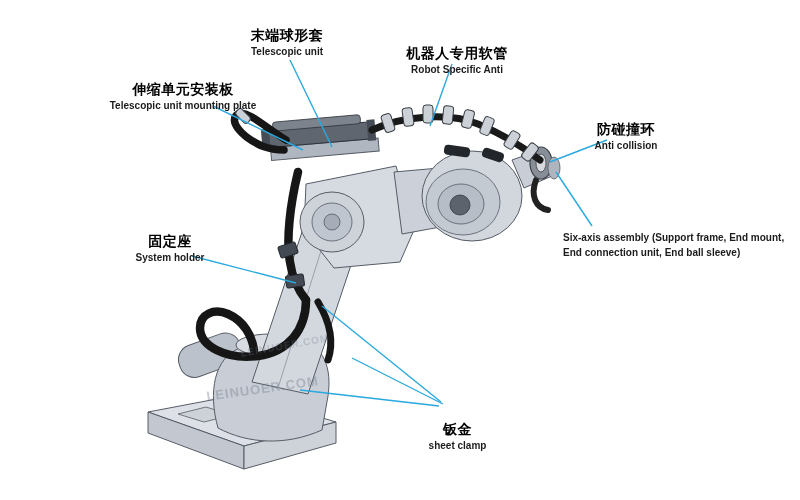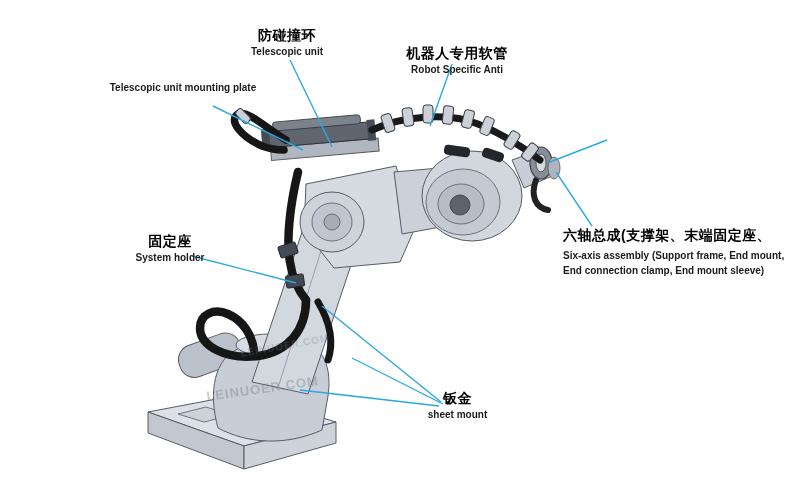--- a/index.html
+++ b/index.html
@@ -137,48 +137,52 @@
       <line class="leader" x1="607" y1="140" x2="550" y2="162"></line>
       <line class="leader" x1="192" y1="256" x2="296" y2="283"></line>
       <line class="leader" x1="556" y1="172" x2="592" y2="226"></line>
       <line class="leader" x1="441" y1="402" x2="322" y2="306"></line>
       <line class="leader" x1="443" y1="404" x2="352" y2="358"></line>
       <line class="leader" x1="439" y1="406" x2="300" y2="390"></line>
     </g>
   </svg>
 
   <div class="label" style="left:237px; top:26px; width:100px;">
-    <div class="zh">防碰撞环</div>
+    <div class="zh">末端球形套</div>
     <div class="en">Telescopic unit</div>
   </div>
 
   <div class="label" style="left:392px; top:44px; width:130px;">
     <div class="zh">机器人专用软管</div>
     <div class="en">Robot Specific Anti</div>
   </div>
 
   <div class="label" style="left:108px; top:80px; width:150px;">
+    <div class="zh">伸缩单元安装板</div>
     <div class="en">Telescopic unit mounting plate</div>
   </div>
 
+  <div class="label" style="left:578px; top:120px; width:96px;">
+    <div class="zh">防碰撞环</div>
+    <div class="en">Anti collision</div>
+  </div>
 
   <div class="label" style="left:128px; top:232px; width:84px;">
     <div class="zh">固定座</div>
     <div class="en">System holder</div>
   </div>
 
   <div class="label left-align" style="left:563px; top:226px; width:218px;">
-    <div class="zh">六轴总成(支撑架、末端固定座、</div>
     <div class="en-block">
       <div class="en">Six-axis assembly (Support frame,  End mount,</div>
-      <div class="en">End connection clamp,  End mount sleeve)</div>
+      <div class="en">End connection unit,  End ball sleeve)</div>
     </div>
   </div>
 
-  <div class="label" style="left:420px; top:389px; width:75px;">
+  <div class="label" style="left:420px; top:420px; width:75px;">
     <div class="zh">钣金</div>
-    <div class="en">sheet mount</div>
+    <div class="en">sheet clamp</div>
   </div>
 
   <div class="watermark wm-small">LEINUOER.COM</div>
   <div class="watermark wm-large">LEINUOER.COM</div>
 
 </div>
 
 </body></html>

